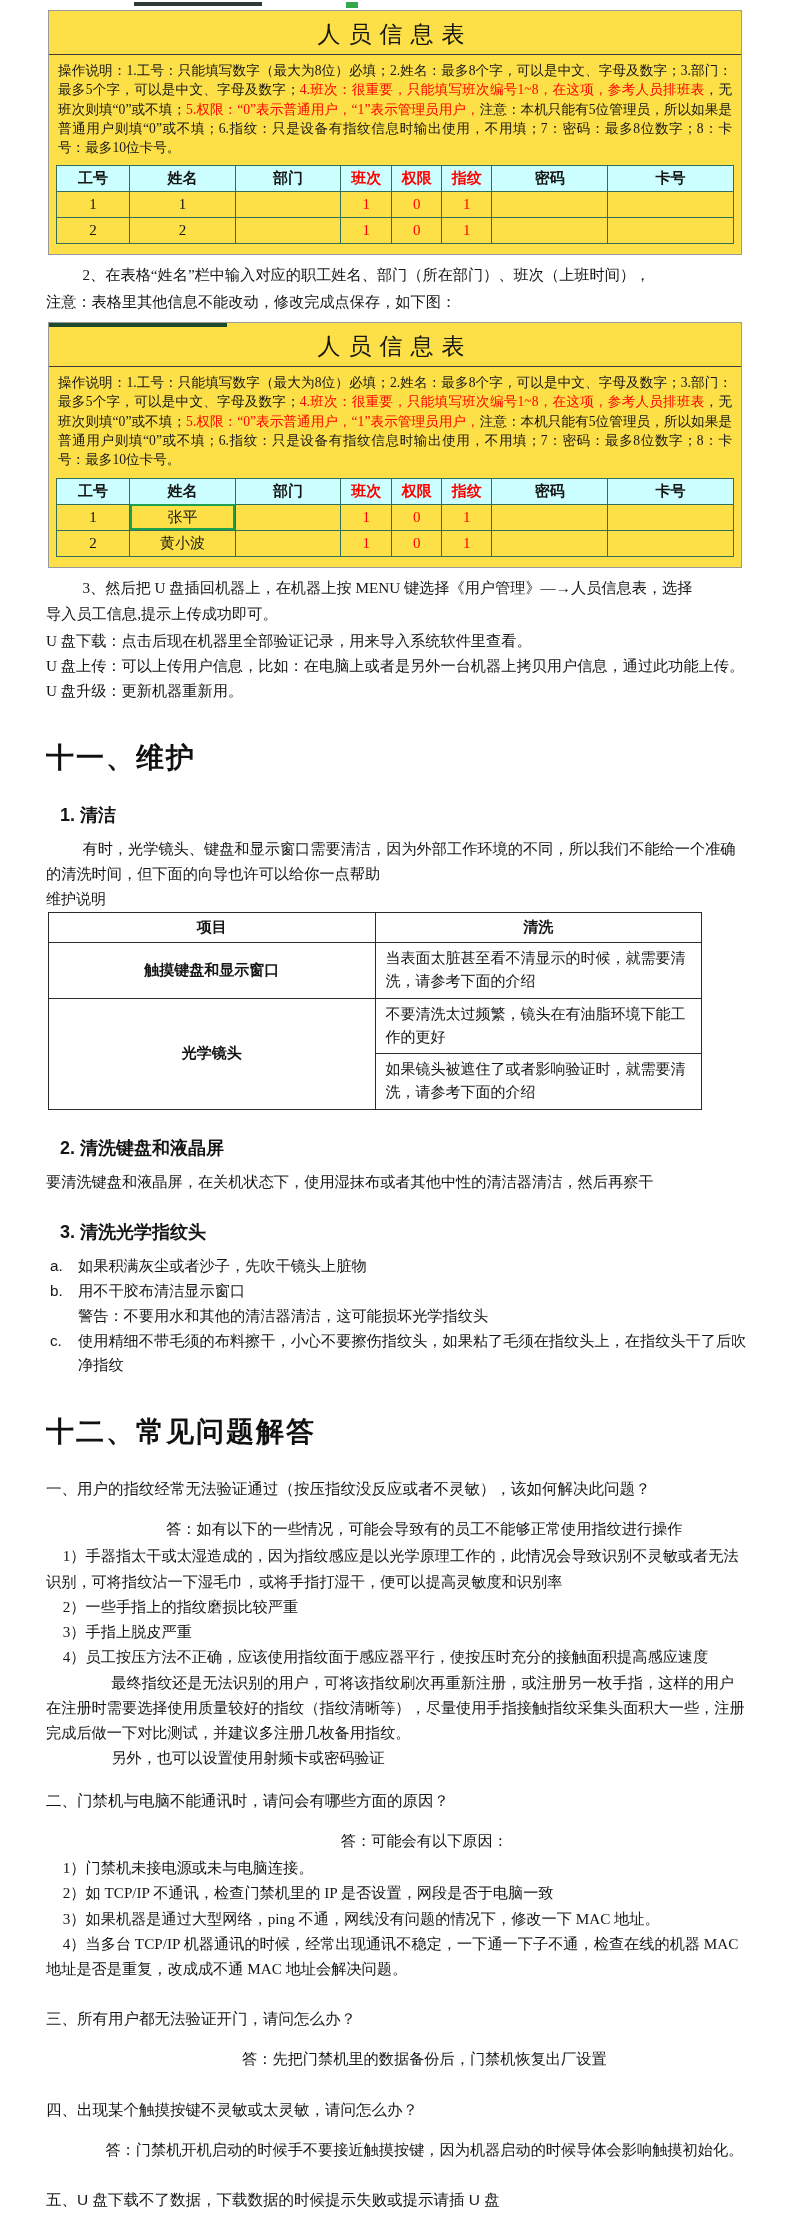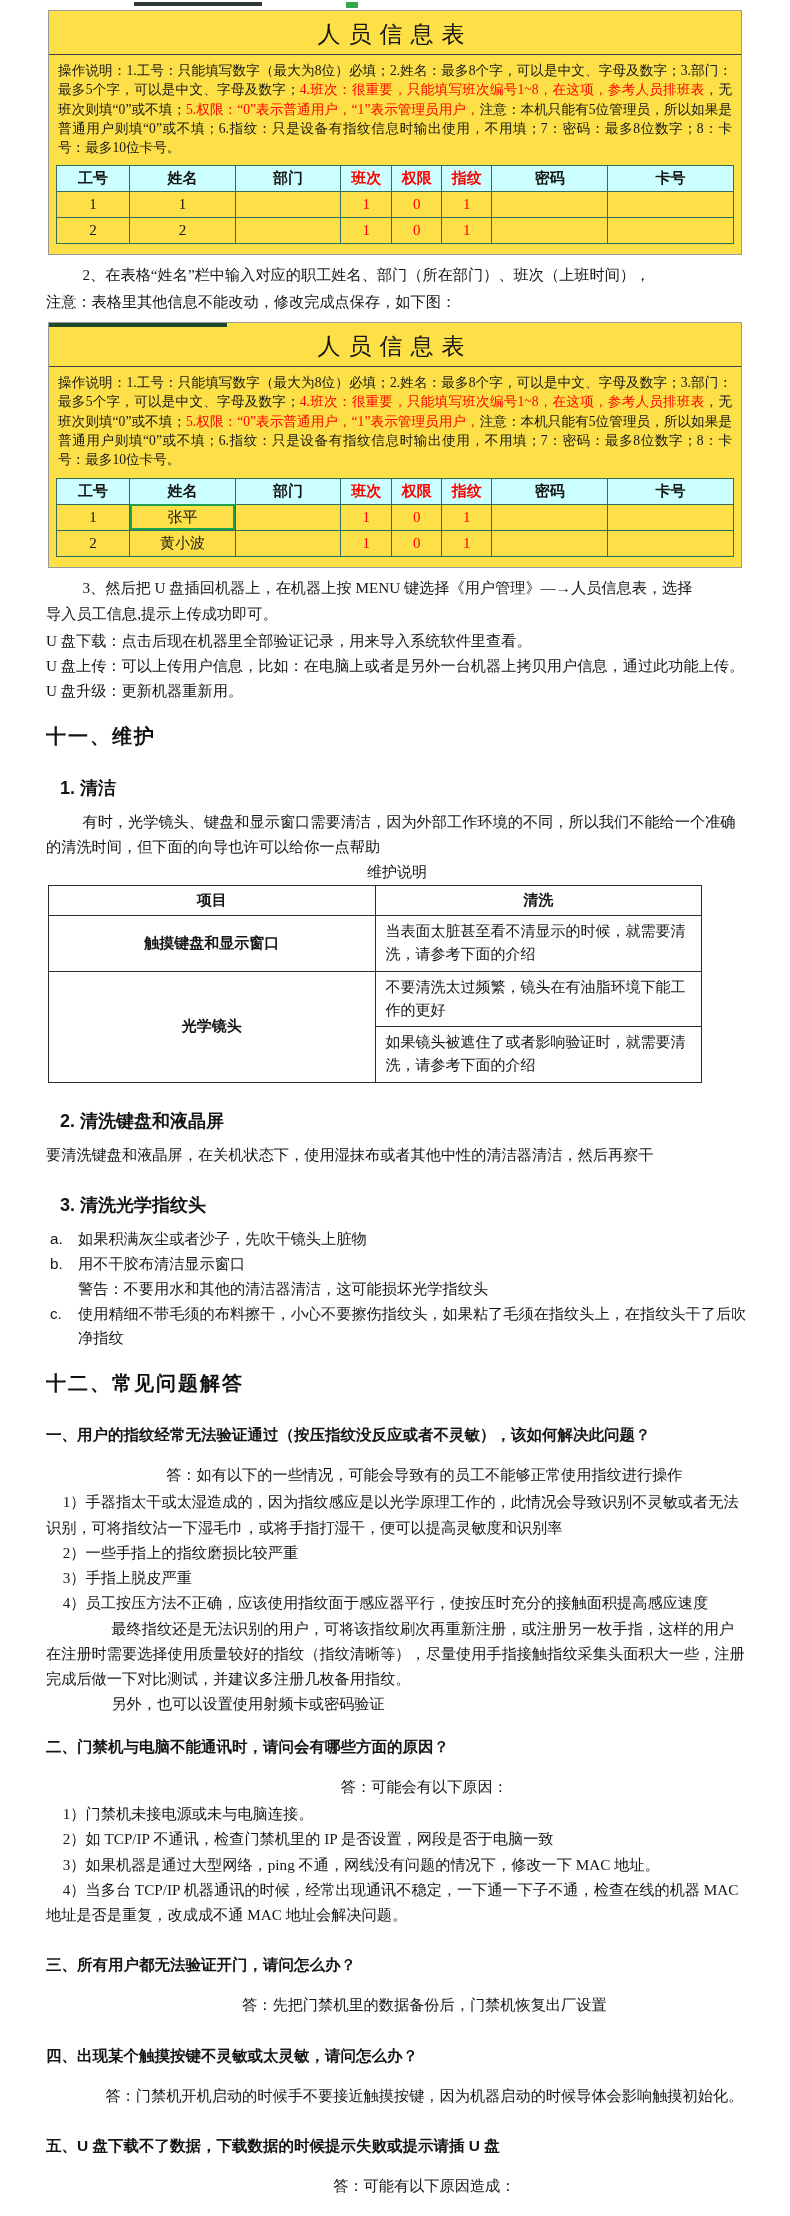--- a/index.html
+++ b/index.html
@@ -22,35 +22,35 @@
   .sheet-table th{background:#ccffff;font-weight:bold;}
   .red{color:#ff0000;}
   .sel{outline:2px solid #1ea14e;outline-offset:-2px;}
 
   
   .para{font-size:15.2px;line-height:1.6;margin:8px 0 2px;}
   .ind2{text-indent:2.4em;}
   .flush{margin:0 0 2px;}
   .udisk{font-size:15.2px;line-height:1.65;margin:0;}
 
-  h2.sec{font-size:20px;margin:20px 0 12px;font-family:"Liberation Sans","DejaVu Sans",sans-serif;letter-spacing:2px;color:#111;}
+  h2.sec{font-size:28px;margin:36px 0 12px;font-family:"Liberation Sans","DejaVu Sans",sans-serif;letter-spacing:2px;color:#111;}
   h3.sub{font-size:18px;margin:26px 0 10px;padding-left:14px;font-family:"Liberation Sans","DejaVu Sans",sans-serif;}
 
-  .mt-caption{text-align:center;font-size:15px;margin:4px 0 3px;}
+  .mt-caption{text-align:left;font-size:15px;margin:4px 0 3px;}
   .m-table{border-collapse:collapse;width:654px;margin:0 0 6px 2px;}
   .m-table th,.m-table td{border:1px solid #2b2b2b;font-size:15px;}
   .m-table th{font-weight:bold;height:27px;text-align:center;width:50%;}
   .m-table td.item{text-align:center;font-weight:bold;}
   .m-table td.desc{padding:4px 10px;line-height:1.55;font-weight:normal;}
 
   .abc{display:flex;font-size:15.2px;line-height:1.58;margin:1px 0;}
   .abc .m{width:28px;flex:0 0 28px;padding-left:4px;font-family:"Liberation Sans","DejaVu Sans",sans-serif;}
   .abc .t{flex:1;}
 
-  .q{font-size:15.5px;font-weight:bold;line-height:1.5;margin:26px 0 4px;font-family:"Liberation Sans","DejaVu Sans",sans-serif;}
+  .q{font-size:15.5px;font-weight:normal;line-height:1.5;margin:26px 0 4px;font-family:"Liberation Sans","DejaVu Sans",sans-serif;}
   .q.tight{margin:18px 0 2px;}
   .ans{font-size:15.2px;line-height:1.66;margin:0;}
   .ans.intro{text-indent:3.6em;margin:16px 0 2px;text-align:center;}
   .pt{text-indent:1.1em;margin:0;}
   .extra{text-indent:4.3em;margin:0;}
 </style>
 </head>
 <body>
 
 <div class="page">

